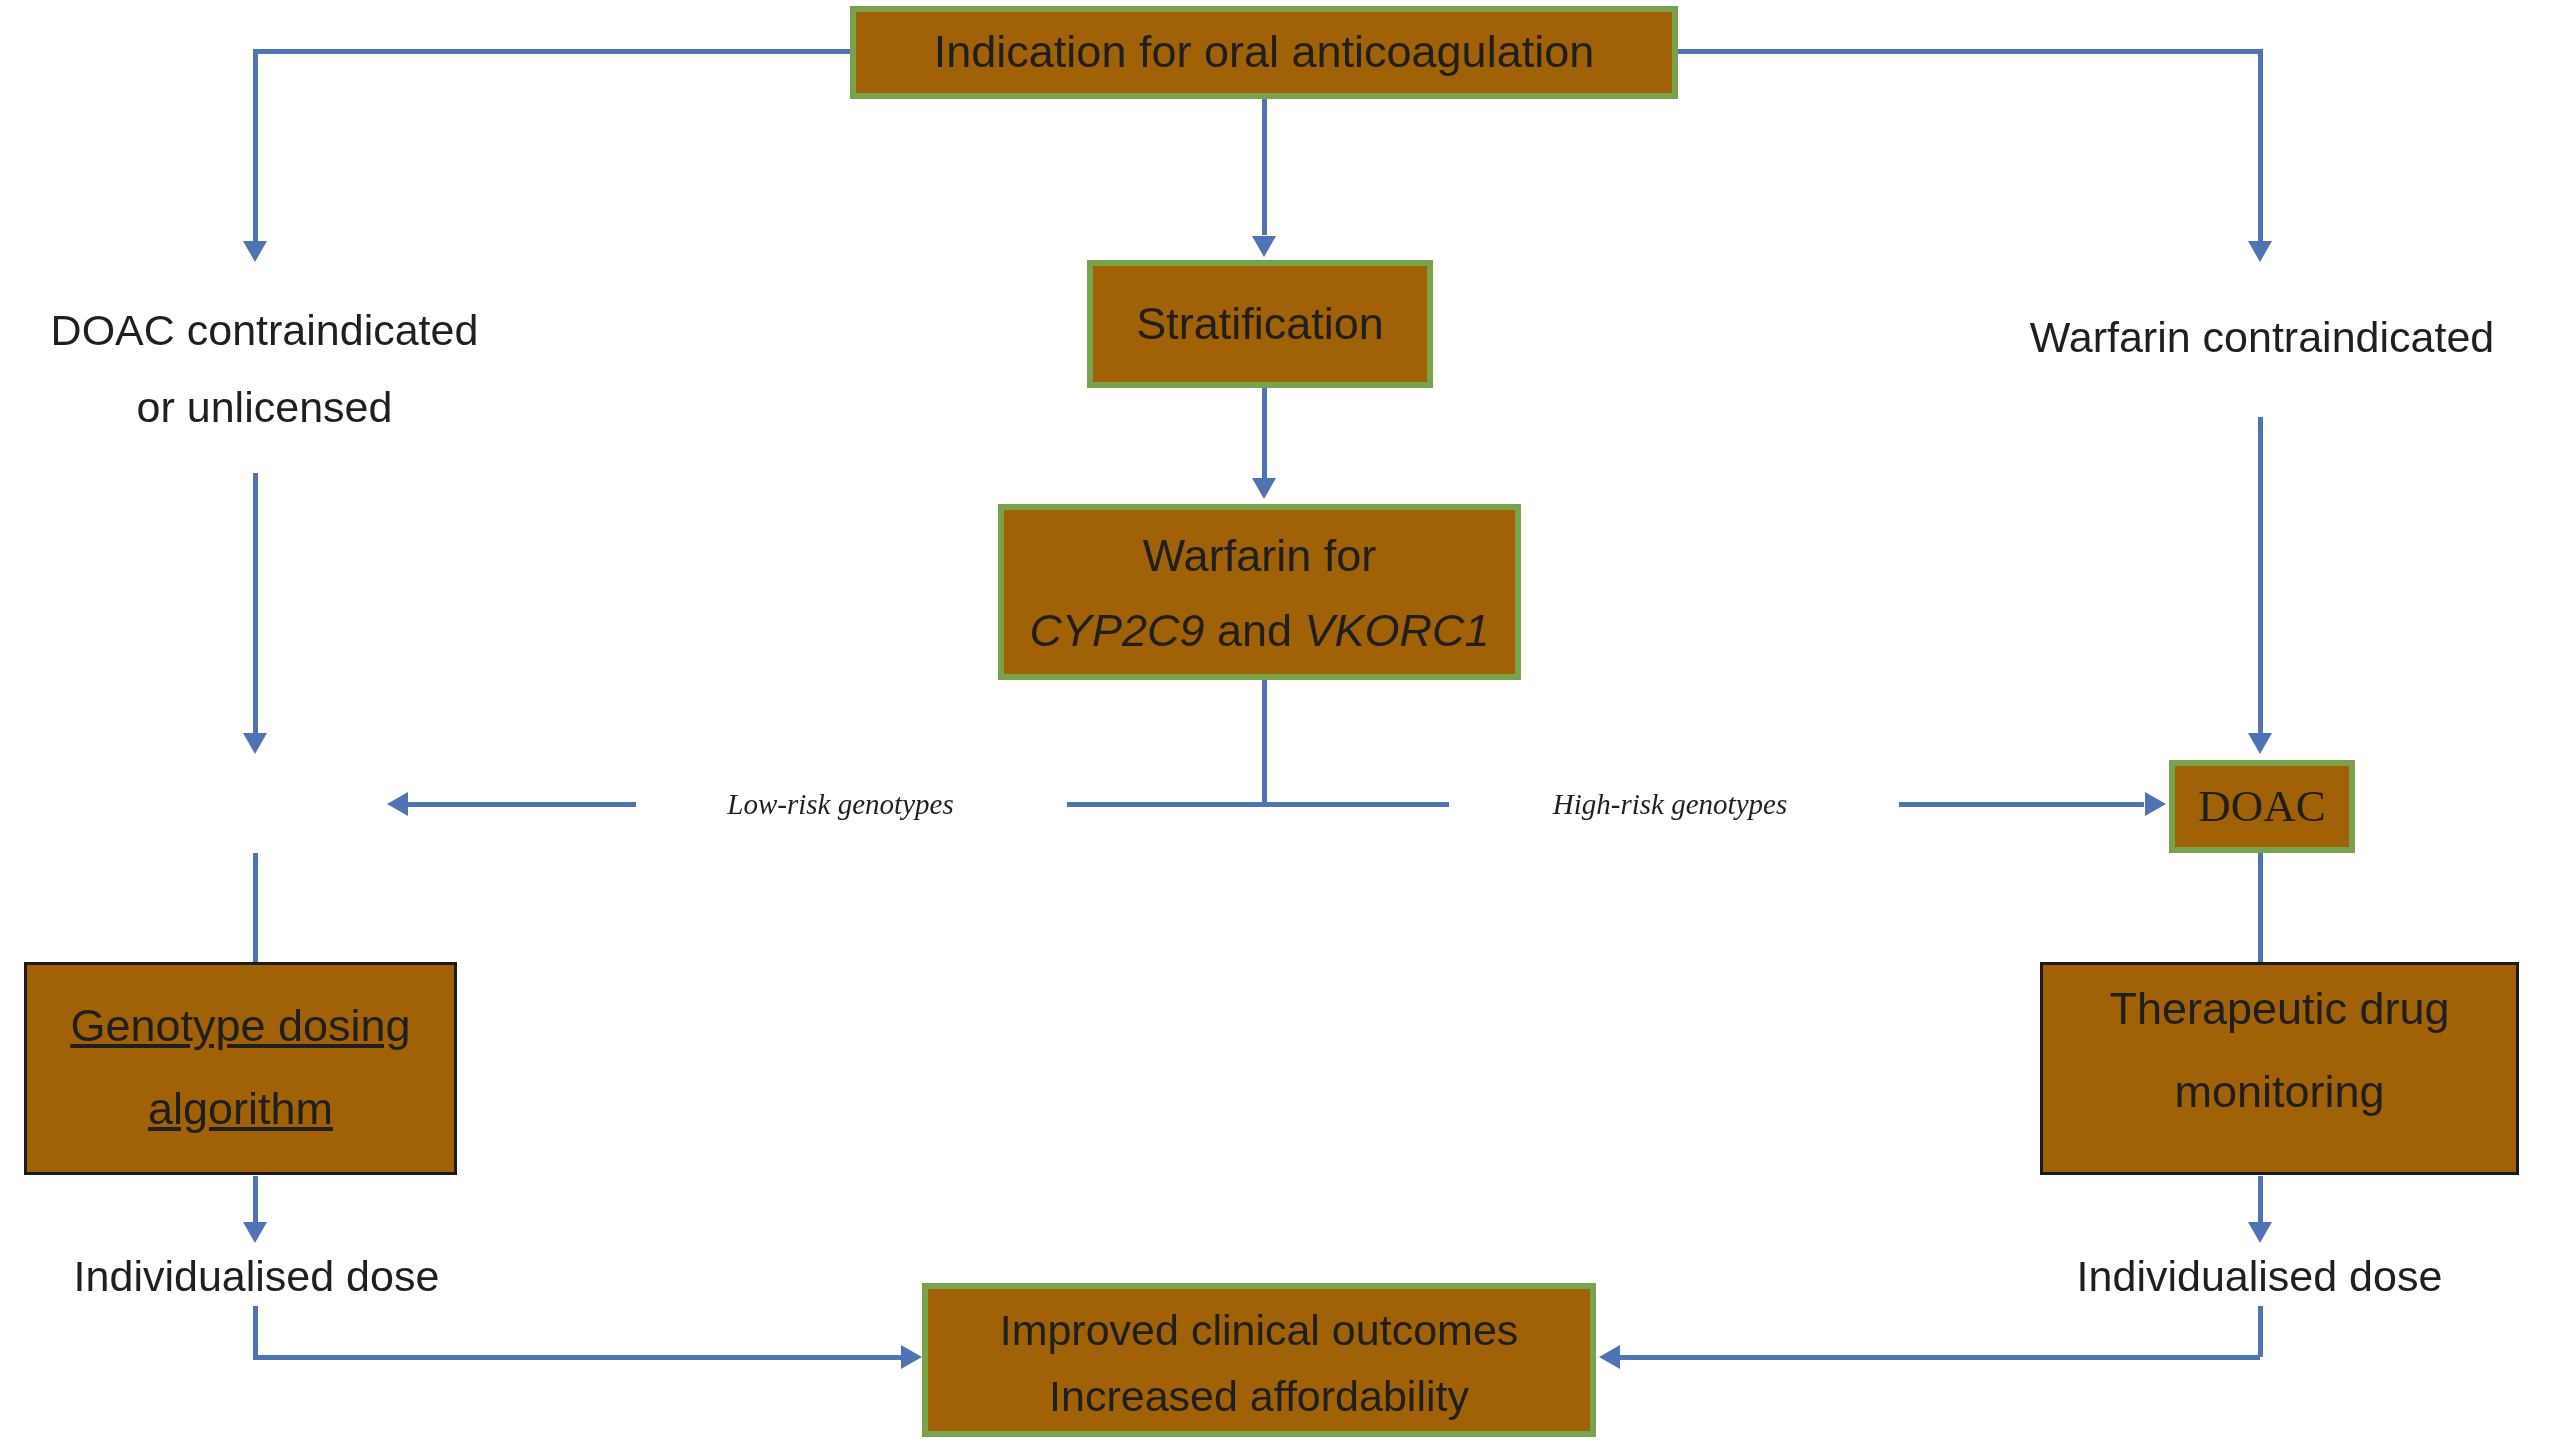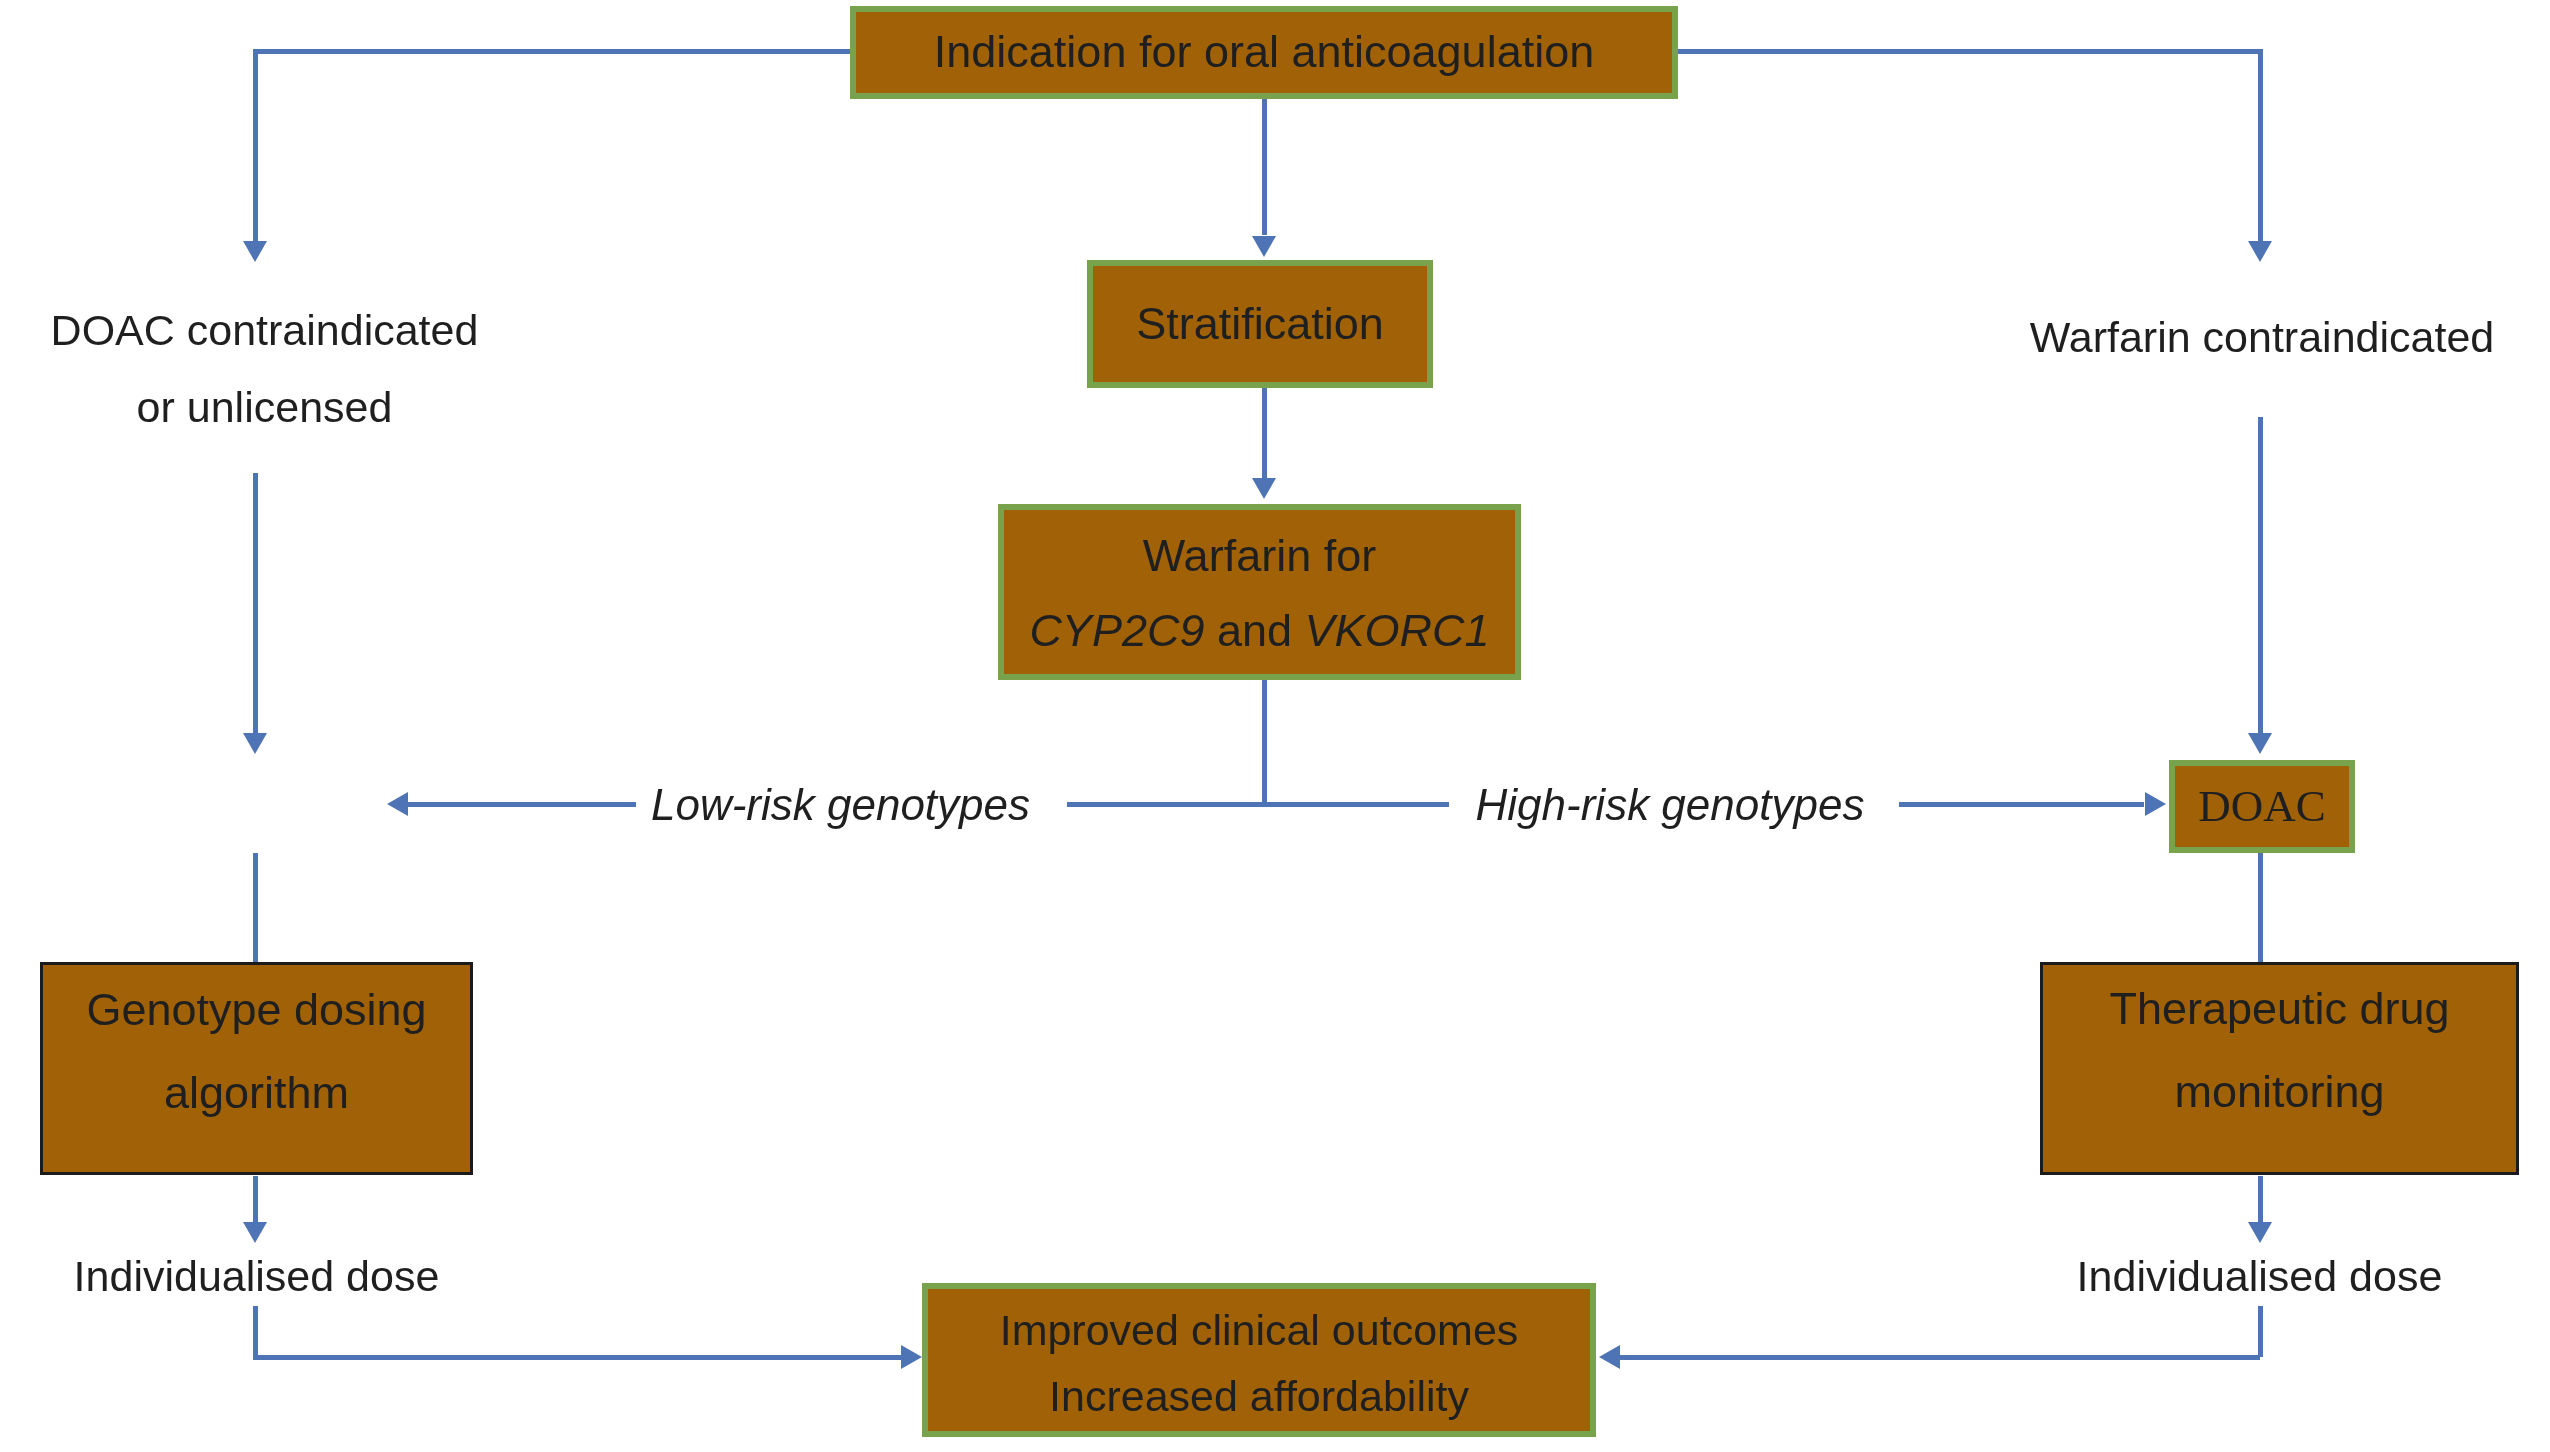--- a/index.html
+++ b/index.html
@@ -22,21 +22,21 @@
   .italic{font-style:italic;}
   .hline,.vline{position:absolute;background:var(--connector_blue);}
   .hline{height:4.8px;}
   .vline{width:4.8px;}
   .ah{position:absolute;width:0;height:0;}
   .ah-down{border-left:12px solid transparent;border-right:12px solid transparent;border-top:21px solid var(--connector_blue);}
   .ah-left{border-top:12px solid transparent;border-bottom:12px solid transparent;border-right:21px solid var(--connector_blue);}
   .ah-right{border-top:12px solid transparent;border-bottom:12px solid transparent;border-left:21px solid var(--connector_blue);}
   .f56{font-size:45px;}
   .f54{font-size:43px;}
-  .f52{font-size:44px;}
+  .f52{font-size:29px;font-family:Liberation Serif, serif;}
 </style>
 </head>
 <body>
 
 <div id="stage">
 
   <div class="hline" style="left:255px;top:49px;width:595px;"></div>
   <div class="vline" style="left:253px;top:49px;height:192px;"></div>
   <div class="ah ah-down" style="left:243px;top:241px;"></div>
 
@@ -94,21 +94,21 @@
   <div class="node green-box f56" style="left:998px;top:504px;width:523px;height:176px;padding-top:8px;line-height:75px;">
     <span class="boxtext">Warfarin for</span>
     <span class="boxtext"><span class="italic">CYP2C9</span><span> and </span><span class="italic">VKORC1</span></span>
   </div>
 
 
   <div class="node green-box f56" style="left:2169px;top:760px;width:186px;height:93px;line-height:80px;font-family:Liberation Serif, serif;">
     <span class="boxtext">DOAC</span>
   </div>
 
-  <div class="node black-box f56" style="left:40px;top:962px;width:433px;height:213px;padding-top:3px;line-height:83px;">
+  <div class="node black-box f56" style="left:24px;top:962px;width:433px;height:213px;padding-top:19px;line-height:83px;text-decoration:underline;">
     <span class="boxtext">Genotype dosing</span>
     <span class="boxtext">algorithm</span>
   </div>
 
   <div class="node black-box f56" style="left:2040px;top:962px;width:479px;height:213px;padding-top:2px;line-height:83px;">
     <span class="boxtext">Therapeutic drug</span>
     <span class="boxtext">monitoring</span>
   </div>
 
   <div class="node green-box f54" style="left:922px;top:1283px;width:674px;height:154px;padding-top:8px;line-height:66px;">

